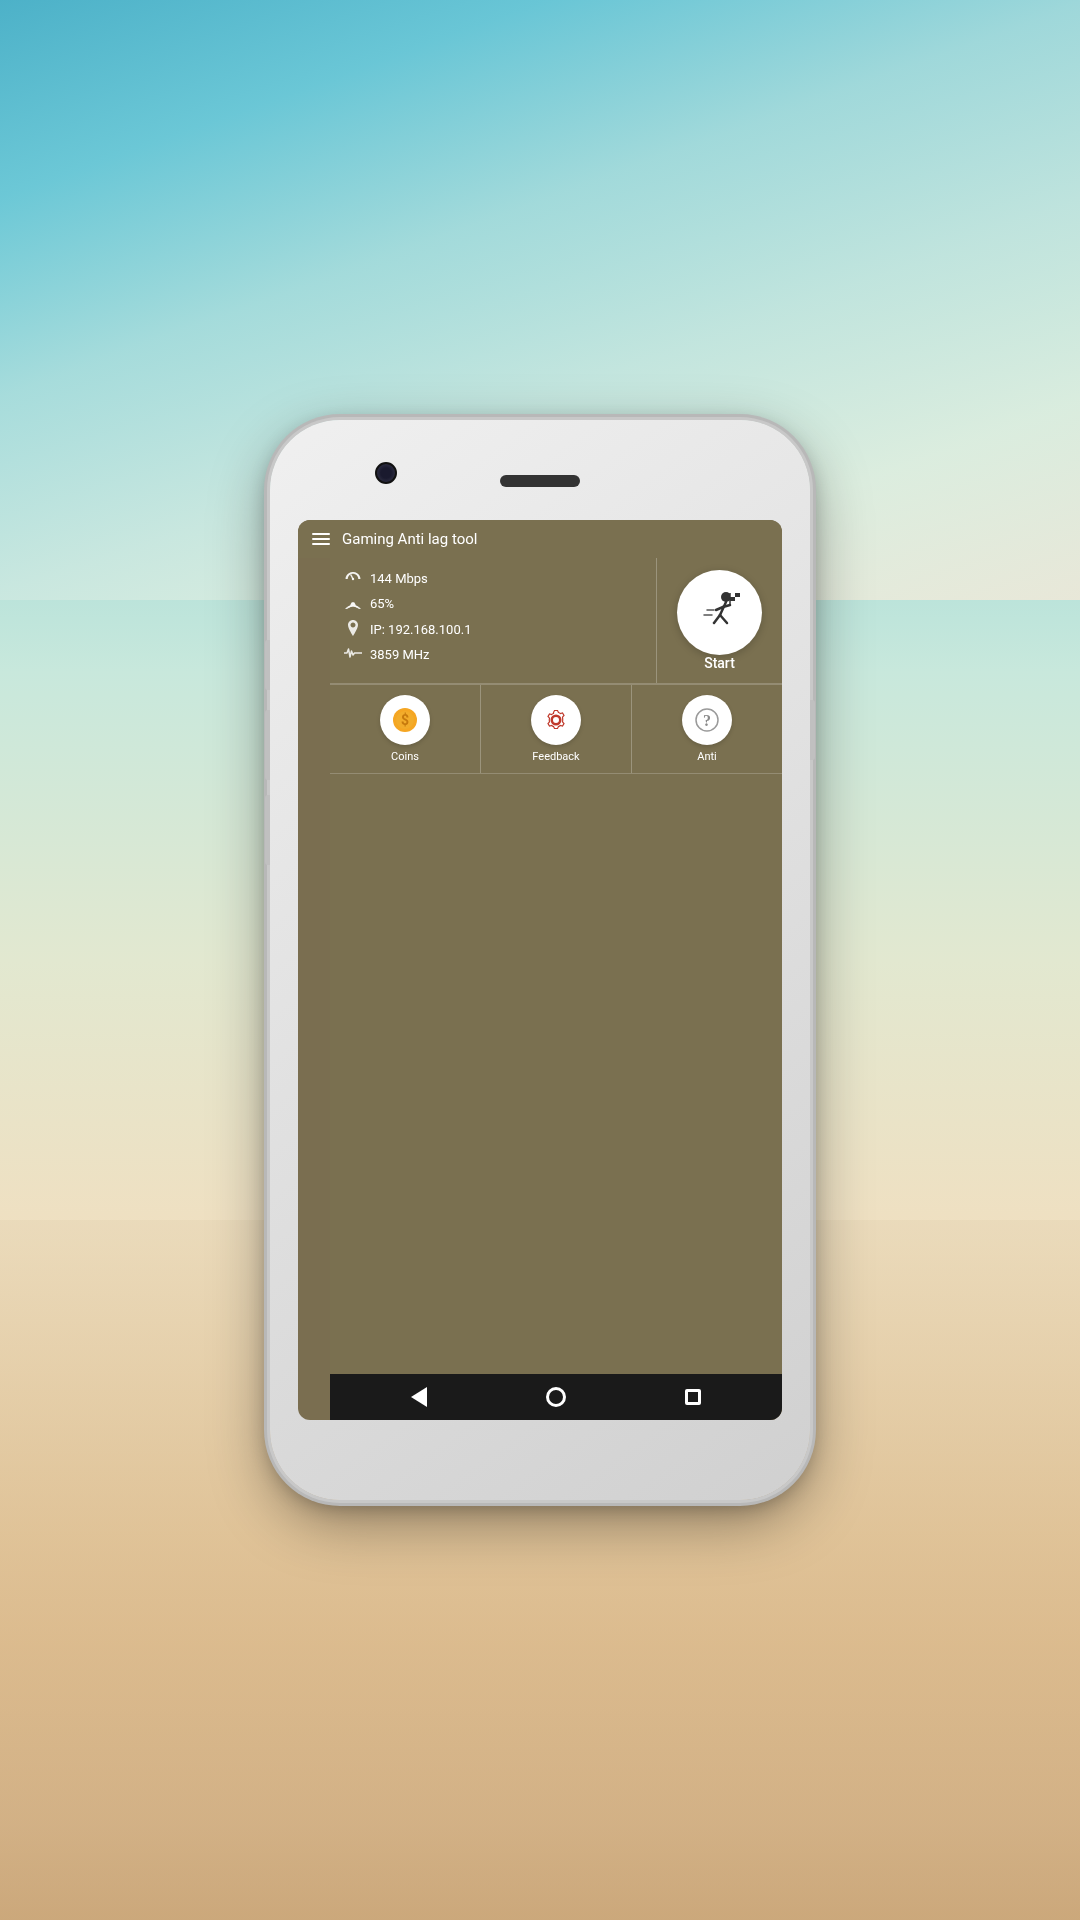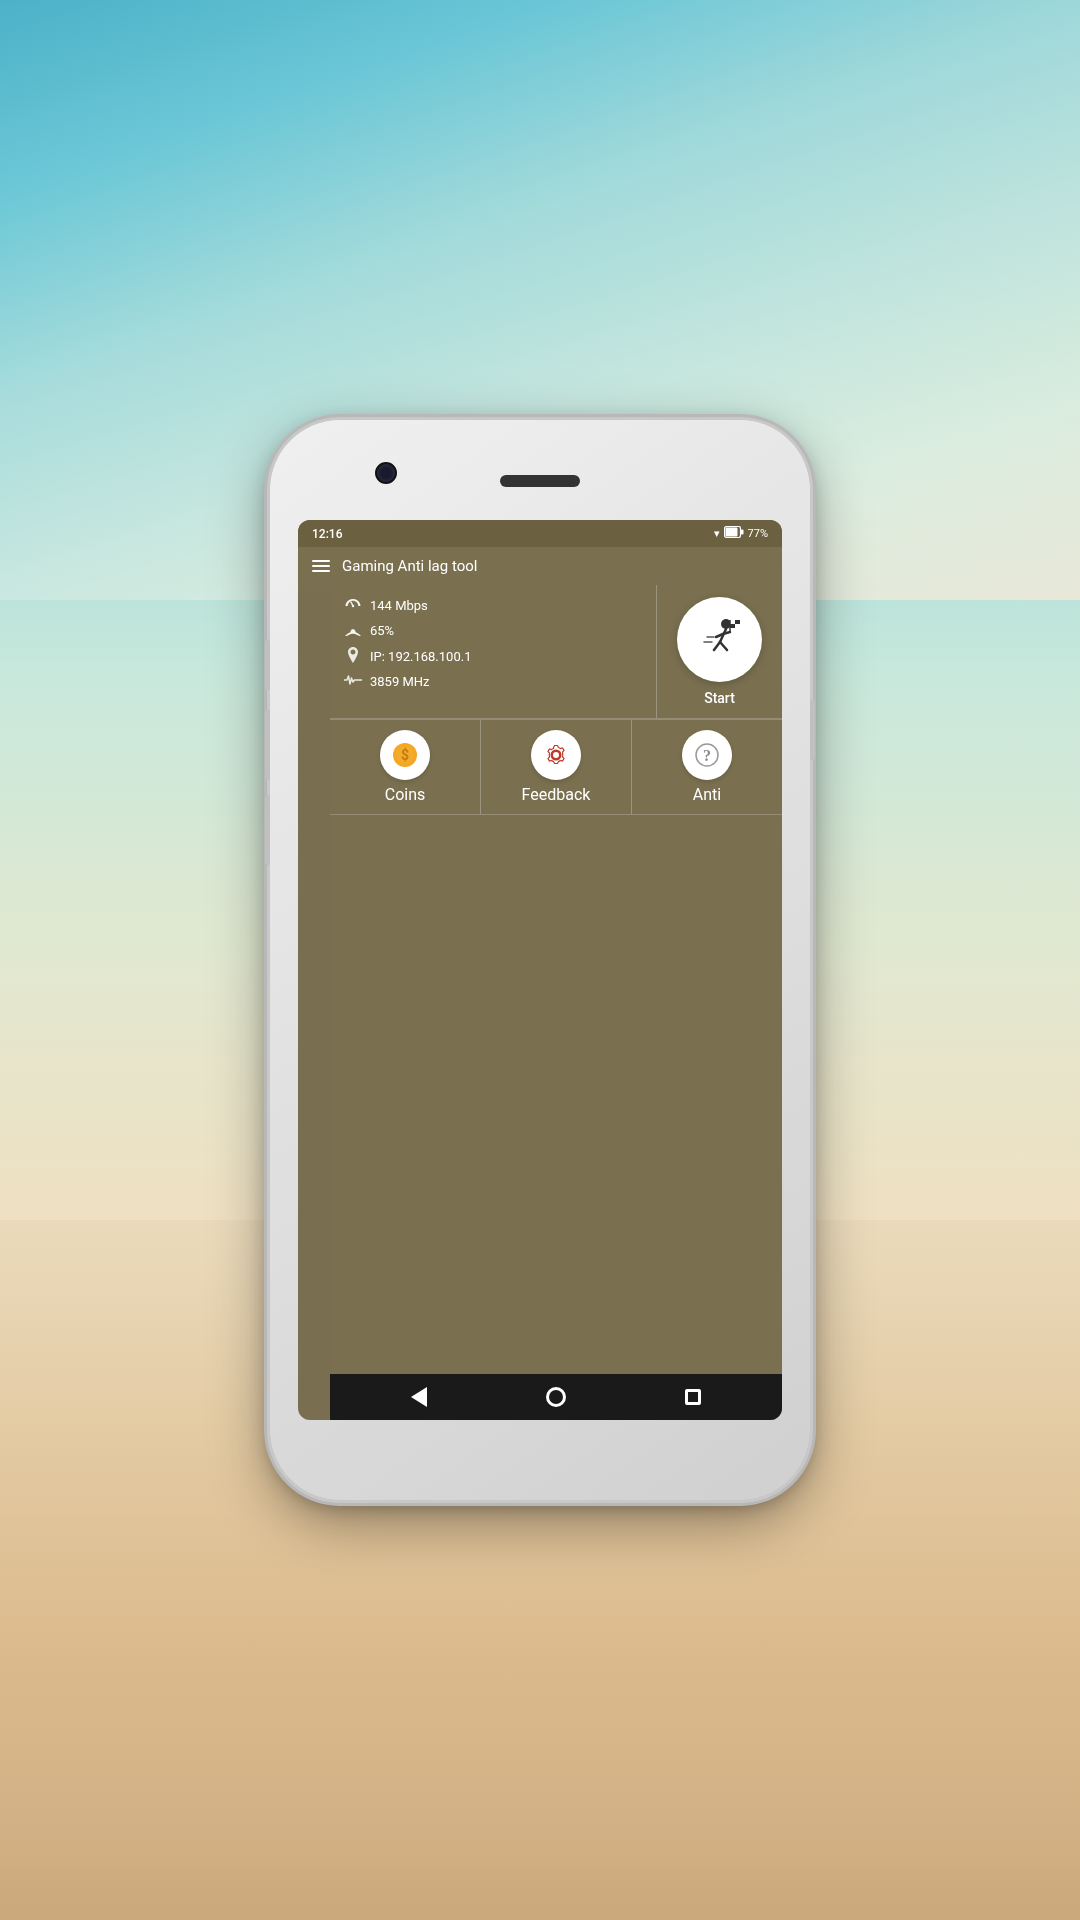--- a/index.html
+++ b/index.html
@@ -238,21 +238,20 @@
       font-size: 13px;
     }
 
     
     .start-area {
       display: flex;
       flex-direction: column;
       align-items: center;
       justify-content: center;
       padding: 12px 20px;
-      gap: 8px;
     }
 
     .start-button {
       width: 85px;
       height: 85px;
       background: white;
       border-radius: 50%;
       display: flex;
       align-items: center;
       justify-content: center;
@@ -300,21 +299,21 @@
       background: white;
       border-radius: 50%;
       display: flex;
       align-items: center;
       justify-content: center;
       box-shadow: 0 2px 4px rgba(0,0,0,0.15);
     }
 
     .action-label {
       color: white;
-      font-size: 16px;
+      font-size: 11px;
       font-weight: 400;
     }
 
     
     .content-area {
       flex: 1;
       background: #7a7050;
     }
 
     
@@ -369,34 +368,20 @@
   <div class="side-button-right"></div>
   <div class="side-button-left1"></div>
   <div class="side-button-left2"></div>
   <div class="side-button-left3"></div>
 
   <div class="camera"></div>
   <div class="earpiece"></div>
 
   <div class="phone-screen">
 
-    <div class="status-bar">
-      <span class="status-time">12:16</span>
-      <div class="status-icons">
-        <span class="wifi-icon">▾</span>
-        <span class="battery-icon">
-          <svg width="20" height="12" viewBox="0 0 20 12">
-            <rect x="0.5" y="0.5" width="16" height="11" rx="2" fill="none" stroke="white" stroke-width="1.2"></rect>
-            <rect x="17" y="3.5" width="2.5" height="5" rx="1" fill="white"></rect>
-            <rect x="1.5" y="1.5" width="12" height="9" rx="1" fill="white"></rect>
-          </svg>
-        </span>
-        <span style="color:white;font-size:11px;">77%</span>
-      </div>
-    </div>
 
     <div class="app-bar">
       <div class="hamburger-icon">
         <span></span>
         <span></span>
         <span></span>
       </div>
       <span class="app-title">Gaming Anti lag tool</span>
     </div>
 

